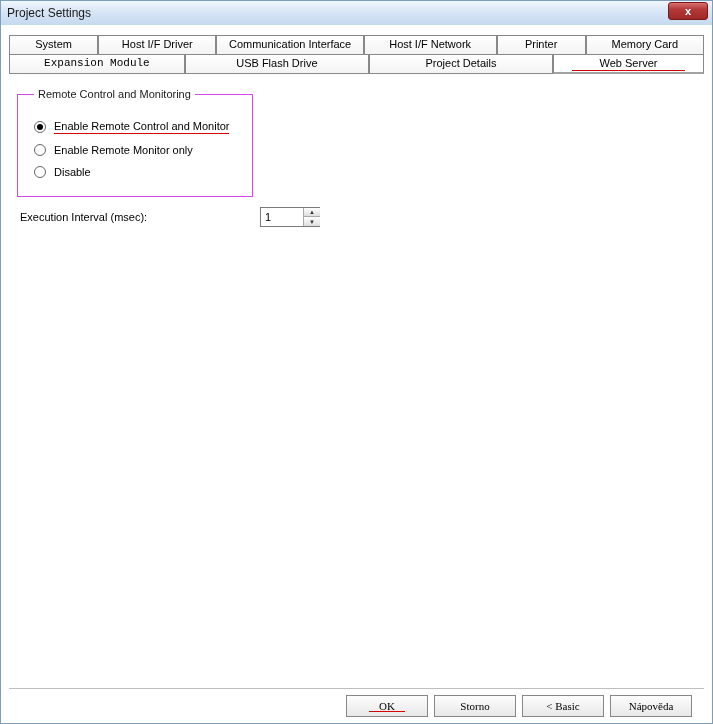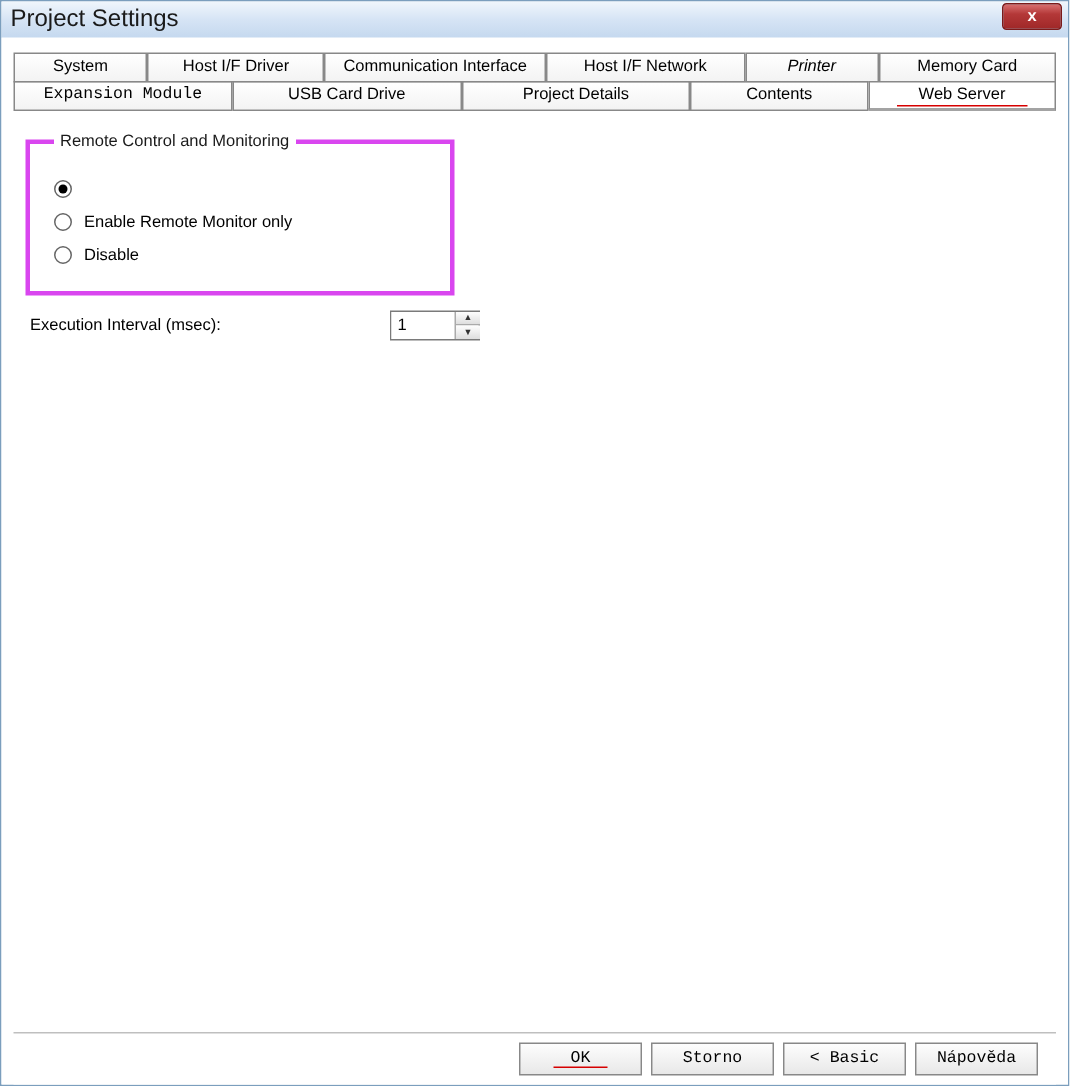--- a/index.html
+++ b/index.html
@@ -24,21 +24,21 @@
     }
     .titlebar {
       height: 24px;
       background: linear-gradient(to bottom, #f0f6fc 0%, #d6e4f5 50%, #c5d9ef 100%);
       display: flex;
       align-items: center;
       position: relative;
       padding-left: 6px;
     }
     .titlebar-text {
-      font-size: 16px;
+      font-size: 12px;
       color: #1a1a1a;
     }
     .close-btn {
       position: absolute;
       right: 4px;
       top: 1px;
       width: 40px;
       height: 18px;
       background: linear-gradient(to bottom, #d86f6f 0%, #b43838 40%, #a02828 100%);
       border: 1px solid #7a1a1a;
@@ -102,21 +102,21 @@
       right: 18px;
       bottom: 1px;
       height: 1px;
       background: #d60000;
     }
     
     .t-system { flex: 12; }
     .t-comm { flex: 20; }
     .t-hif-drv { flex: 16; }
     .t-hif-net { flex: 18; }
-    .t-printer { flex: 12; font-style: italic; }
+    .t-printer { flex: 12; }
     .t-mem { flex: 16; }
     
     .t-expmod { flex: 21; font-family: Liberation Mono, monospace; }
     .t-usb { flex: 22; }
     .t-proj { flex: 22; }
     .t-cont { flex: 17; }
     .t-web { flex: 18; }
 
     .panel {
       flex: 1;
@@ -130,23 +130,23 @@
       margin: 4px 0 10px 2px;
     }
     .chk {
       width: 13px;
       height: 13px;
       border: 1px solid #7a7a7a;
       background: #fff;
     }
 
     fieldset.group {
-      border: 3px solid #d946ef;
+      border: 1px solid #d946ef;
       padding: 10px 16px 14px 16px;
-      width: 286px;
+      width: 236px;
       margin-bottom: 4px;
     }
     fieldset.group legend {
       font-size: 11px;
       color: #1a1a1a;
       padding: 0 4px;
     }
     .radio-row {
       display: flex;
       align-items: center;
@@ -229,21 +229,21 @@
       justify-content: flex-end;
       gap: 6px;
       background: #fff;
     }
     .btn {
       min-width: 82px;
       height: 22px;
       border: 1px solid #888;
       background: linear-gradient(to bottom, #fdfdfd, #e8e8e8);
       font-size: 11px;
-      font-family: Liberation Mono, monospace;
+      font-family: Liberation Serif, serif;
       cursor: pointer;
       display: flex;
       align-items: center;
       justify-content: center;
       position: relative;
     }
     .btn.ul-red-btn::after {
       content: "";
       position: absolute;
       left: 22px;
@@ -269,34 +269,34 @@
       <div class="tabrow tabrow1">
         <div class="tab t-system">System</div>
         <div class="tab t-hif-drv">Host I/F Driver</div>
         <div class="tab t-comm">Communication Interface</div>
         <div class="tab t-hif-net">Host I/F Network</div>
         <div class="tab t-printer">Printer</div>
         <div class="tab t-mem">Memory Card</div>
       </div>
       <div class="tabrow tabrow2">
         <div class="tab t-expmod">Expansion Module</div>
-        <div class="tab t-usb">USB Card Drive</div>
+        <div class="tab t-usb">USB Flash Drive</div>
         <div class="tab t-proj">Project Details</div>
-        <div class="tab t-cont">Contents</div>
         <div class="tab t-web active underlined">Web Server</div>
       </div>
     </div>
 
     <div class="panel">
 
       <fieldset class="group">
         <legend>Remote Control and Monitoring</legend>
 
         <div class="radio-row">
           <div class="radio selected"></div>
+          <span class="ul-red">Enable Remote Control and Monitor</span>
         </div>
 
         <div class="radio-row">
           <div class="radio"></div>
           <span>Enable Remote Monitor only</span>
         </div>
 
         <div class="radio-row">
           <div class="radio"></div>
           <span>Disable</span>

